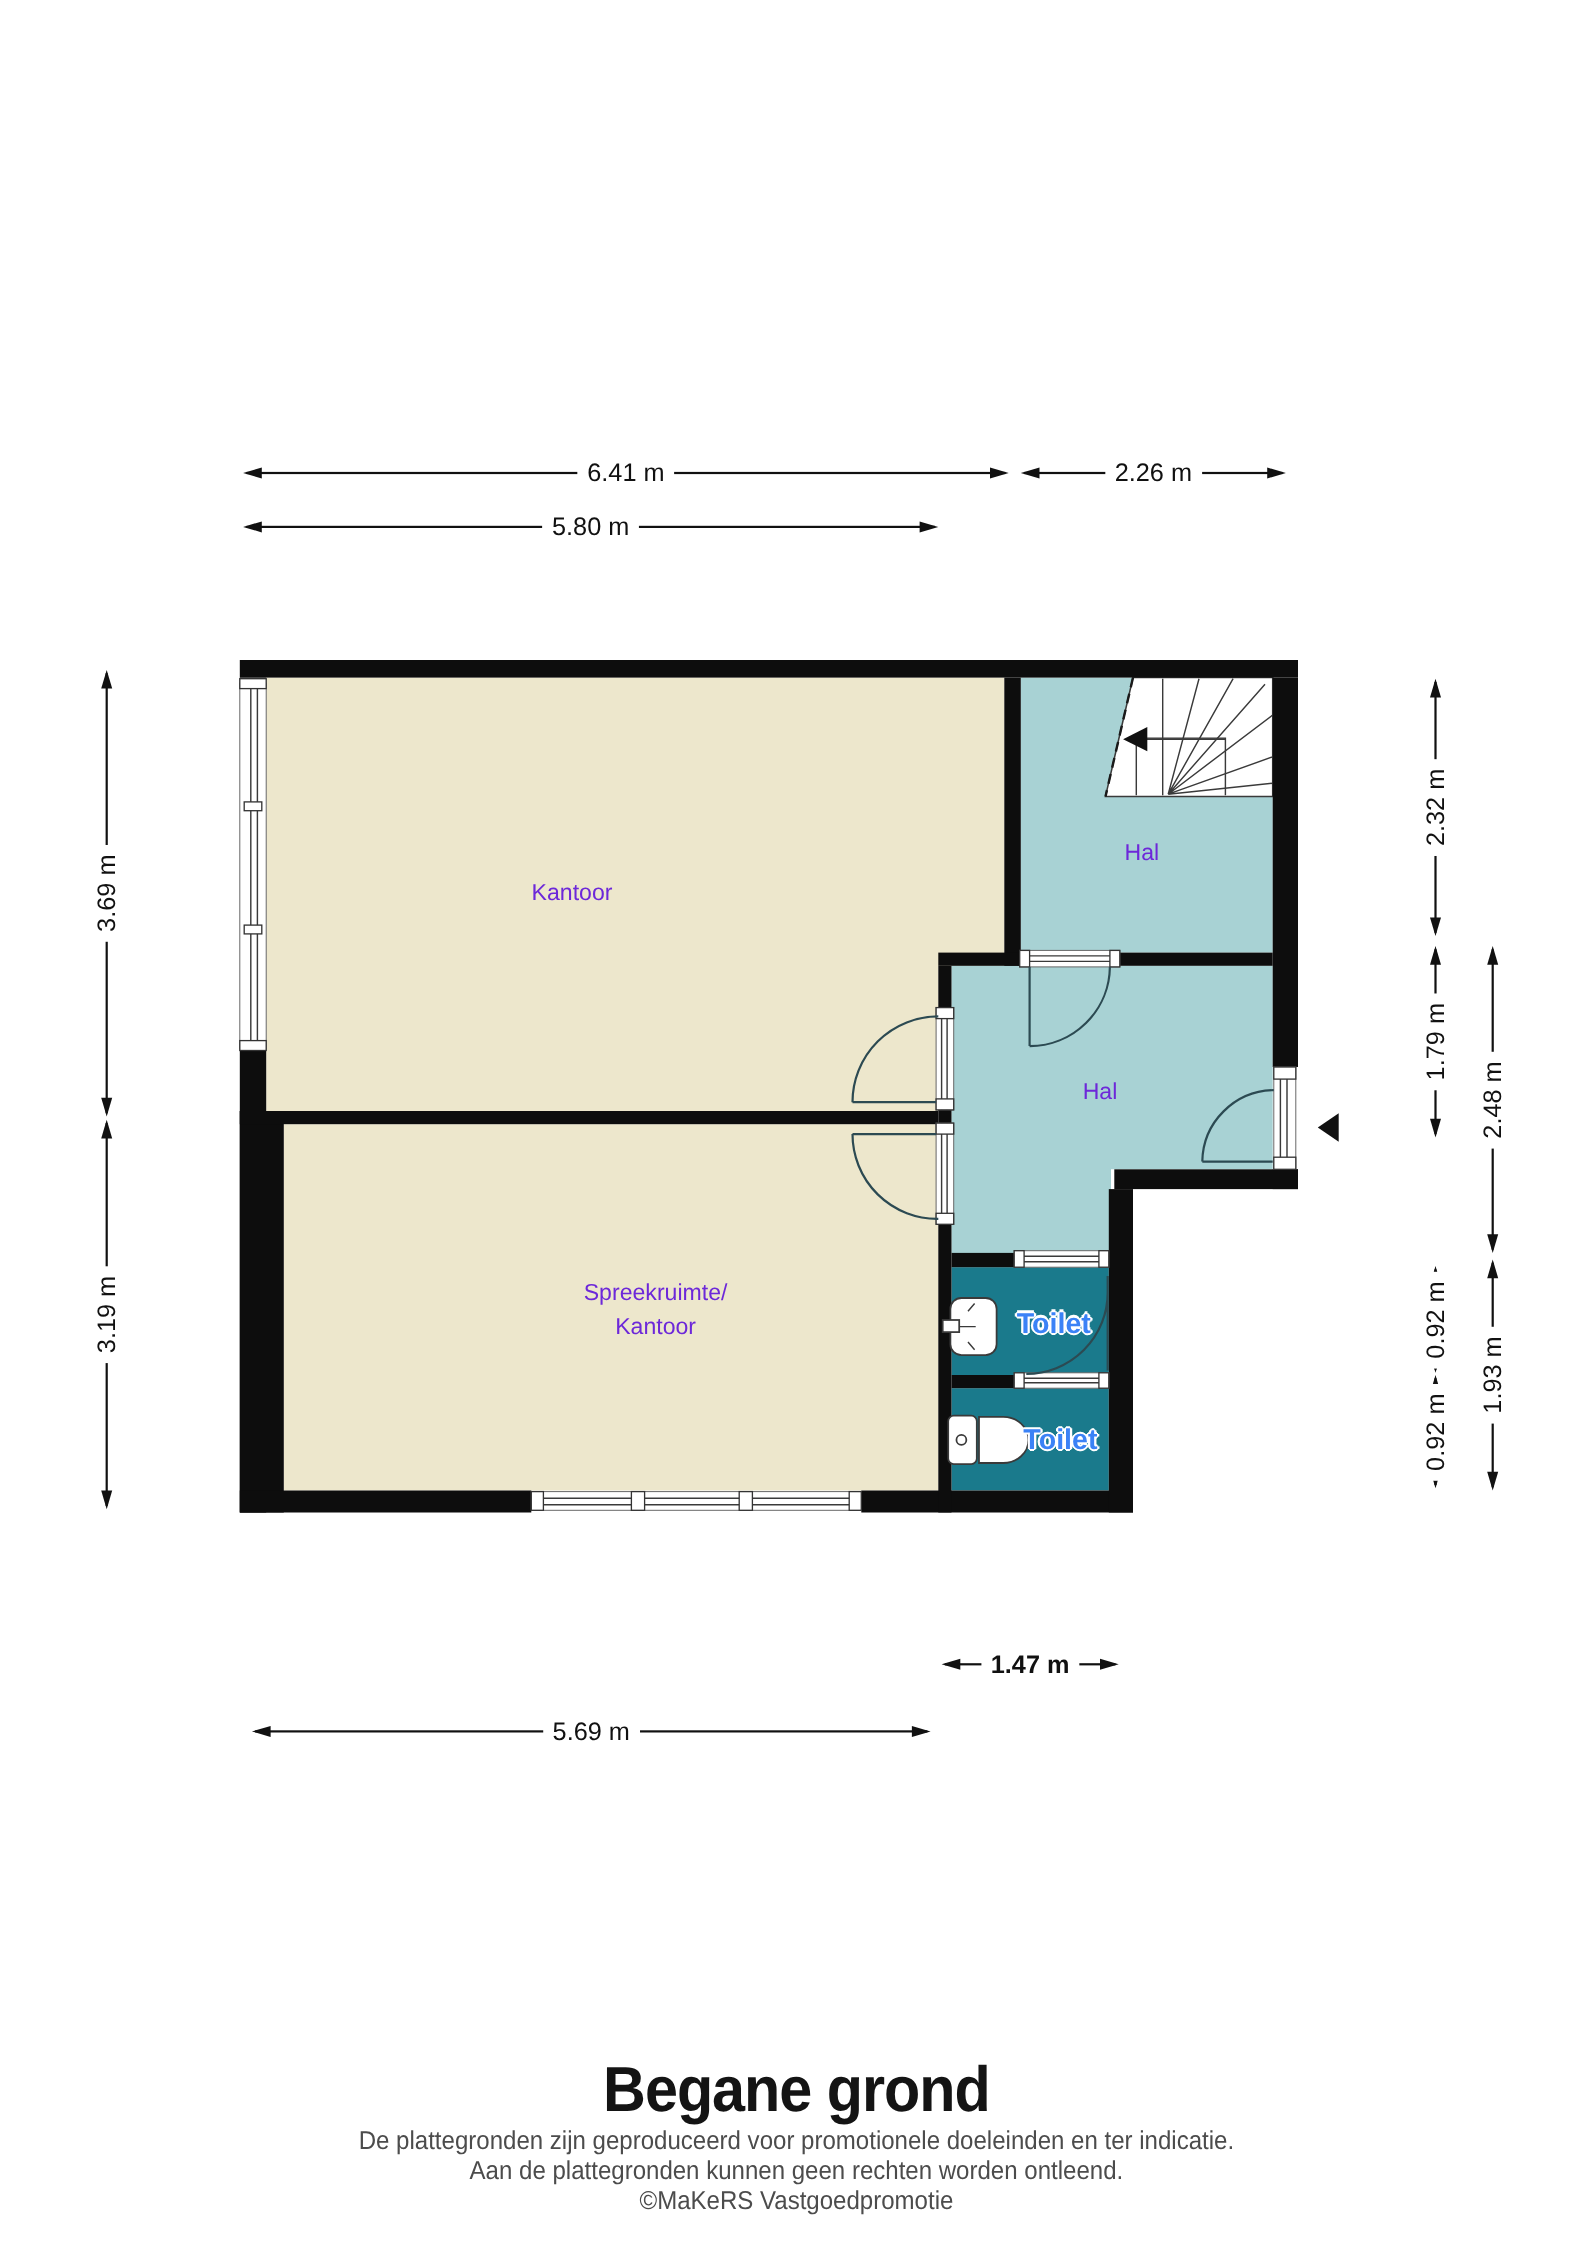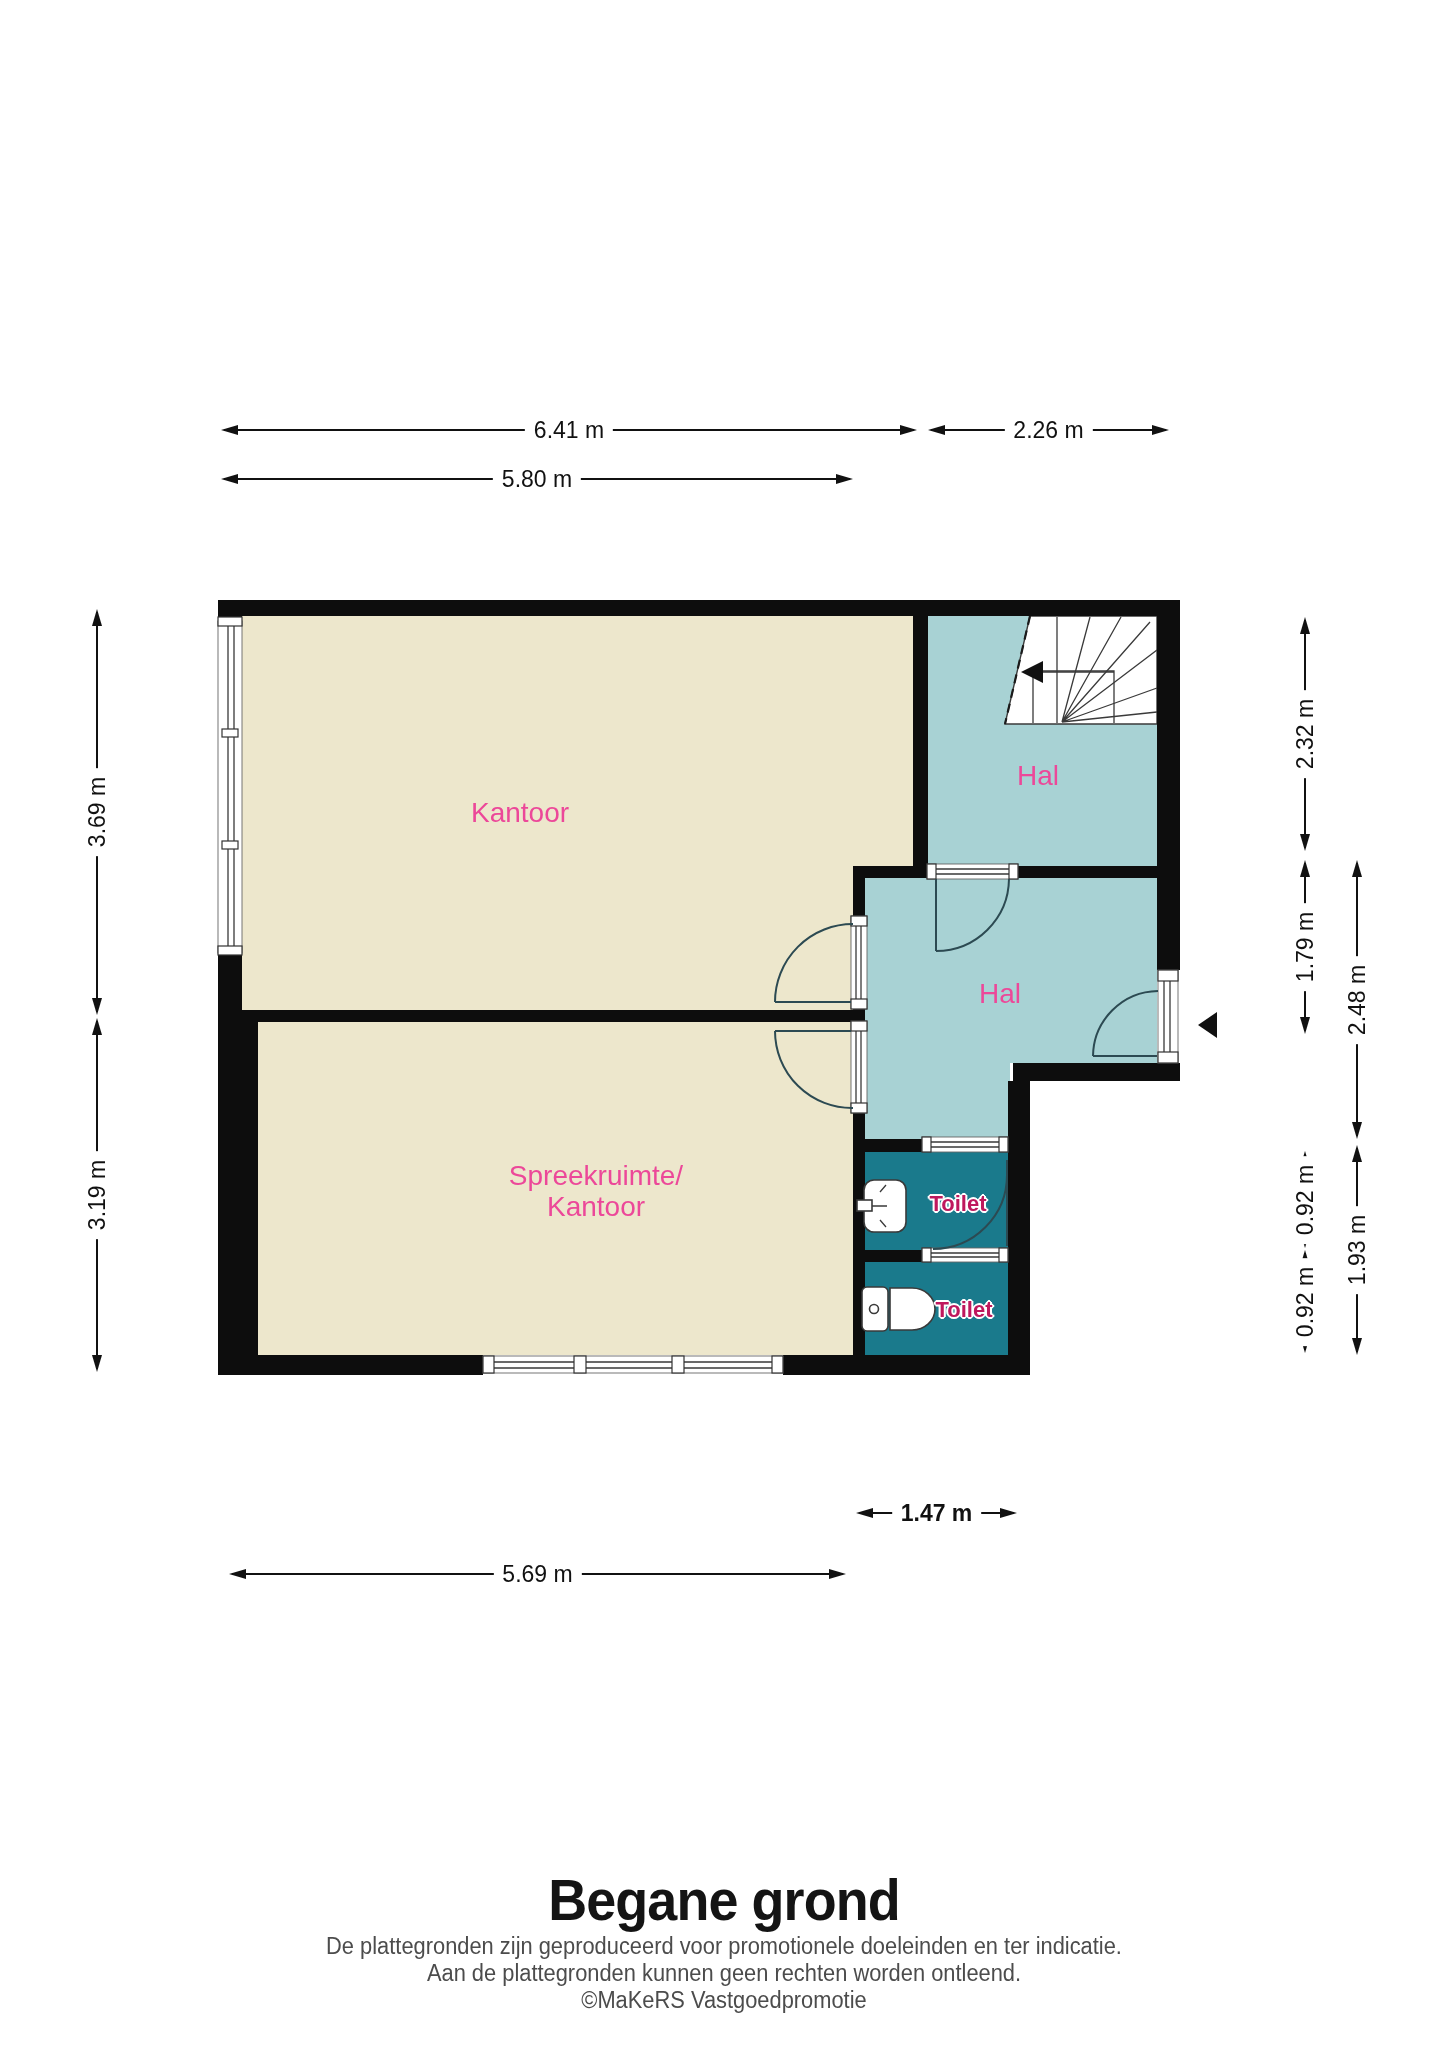--- a/index.html
+++ b/index.html
@@ -7,23 +7,23 @@
           font-family:"Liberation Sans", sans-serif;color:#111;}
   svg.plan{position:absolute;left:0;top:0;}
   .wall{fill:#0D0D0D;stroke:none;}
   .wframe{fill:#fff;stroke:#666;stroke-width:0.9;}
   .wpost{fill:#fff;stroke:#333;stroke-width:1.2;}
   .gline{stroke:#3a3a3a;stroke-width:1.3;fill:none;}
   .door{stroke:#2c4a52;stroke-width:2;fill:none;}
   .fixture{fill:#fff;stroke:#3a3a3a;stroke-width:1.6;}
   .stair{fill:#fff;stroke:#3a3a3a;stroke-width:1.4;}
   .tread{stroke:#3a3a3a;stroke-width:1.3;fill:none;}
-  .room-label{position:absolute;transform:translate(-50%,-50%);font-size:28px;color:#ec4899;
+  .room-label{position:absolute;transform:translate(-50%,-50%);font-size:21px;color:#6d28d9;
               white-space:nowrap;text-align:center;line-height:31px;}
-  .toilet-label{font-size:22px;font-weight:700;color:#be185d;
+  .toilet-label{font-size:26px;font-weight:700;color:#3b82f6;
       text-shadow:-2px 0 0 #fff,2px 0 0 #fff,0 -2px 0 #fff,0 2px 0 #fff,
                   -1px -1px 0 #fff,1px 1px 0 #fff,-1px 1px 0 #fff,1px -1px 0 #fff;}
   
   .dim{position:absolute;text-align:center;}
   .dim .lbl{position:absolute;background:#fff;padding:0 9px;font-size:23px;color:#111;white-space:nowrap;}
   .dim-h{height:16px;}
   .dim-h .line{position:absolute;left:2px;right:2px;top:7px;height:1.7px;background:#111;}
   .dim-h .ah-l{position:absolute;left:-1px;top:3px;width:0;height:0;
                border-top:5px solid transparent;border-bottom:5px solid transparent;border-right:17px solid #111;}
   .dim-h .ah-r{position:absolute;right:-1px;top:3px;width:0;height:0;

